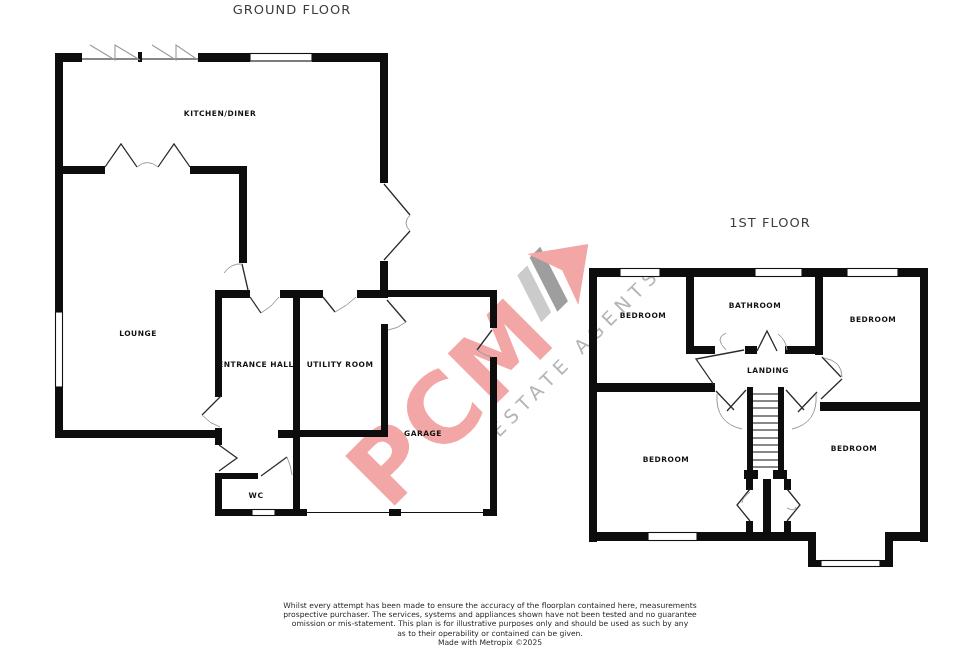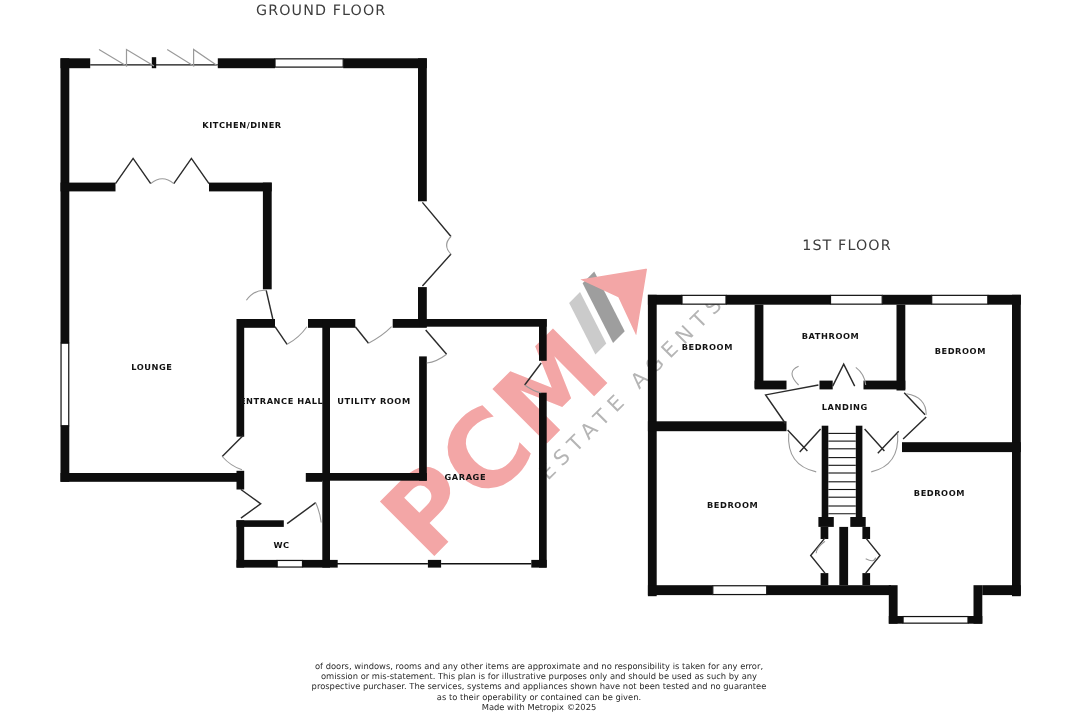--- a/index.html
+++ b/index.html
@@ -226,18 +226,18 @@
       <text class="room-label" x="755" y="308" text-anchor="middle">BATHROOM</text>
       <text class="room-label" x="873" y="322" text-anchor="middle">BEDROOM</text>
       <text class="room-label" x="666" y="462" text-anchor="middle">BEDROOM</text>
       <text class="room-label" x="854" y="451" text-anchor="middle">BEDROOM</text>
       <text class="room-label" x="768" y="373" text-anchor="middle">LANDING</text>
     </g>
   </g>
 </svg>
 
 <div class="disclaimer">
-  <div>of doors, windows, rooms and any other items are approximate and no responsibility is taken for any error,</div>
+  <div>Whilst every attempt has been made to ensure the accuracy of the floorplan contained here, measurements</div>
+  <div>prospective purchaser. The services, systems and appliances shown have not been tested and no guarantee</div>
   <div>omission or mis-statement. This plan is for illustrative purposes only and should be used as such by any</div>
-  <div>prospective purchaser. The services, systems and appliances shown have not been tested and no guarantee</div>
   <div>as to their operability or contained can be given.</div>
   <div>Made with Metropix ©2025</div>
 </div>
 
 </body></html>

